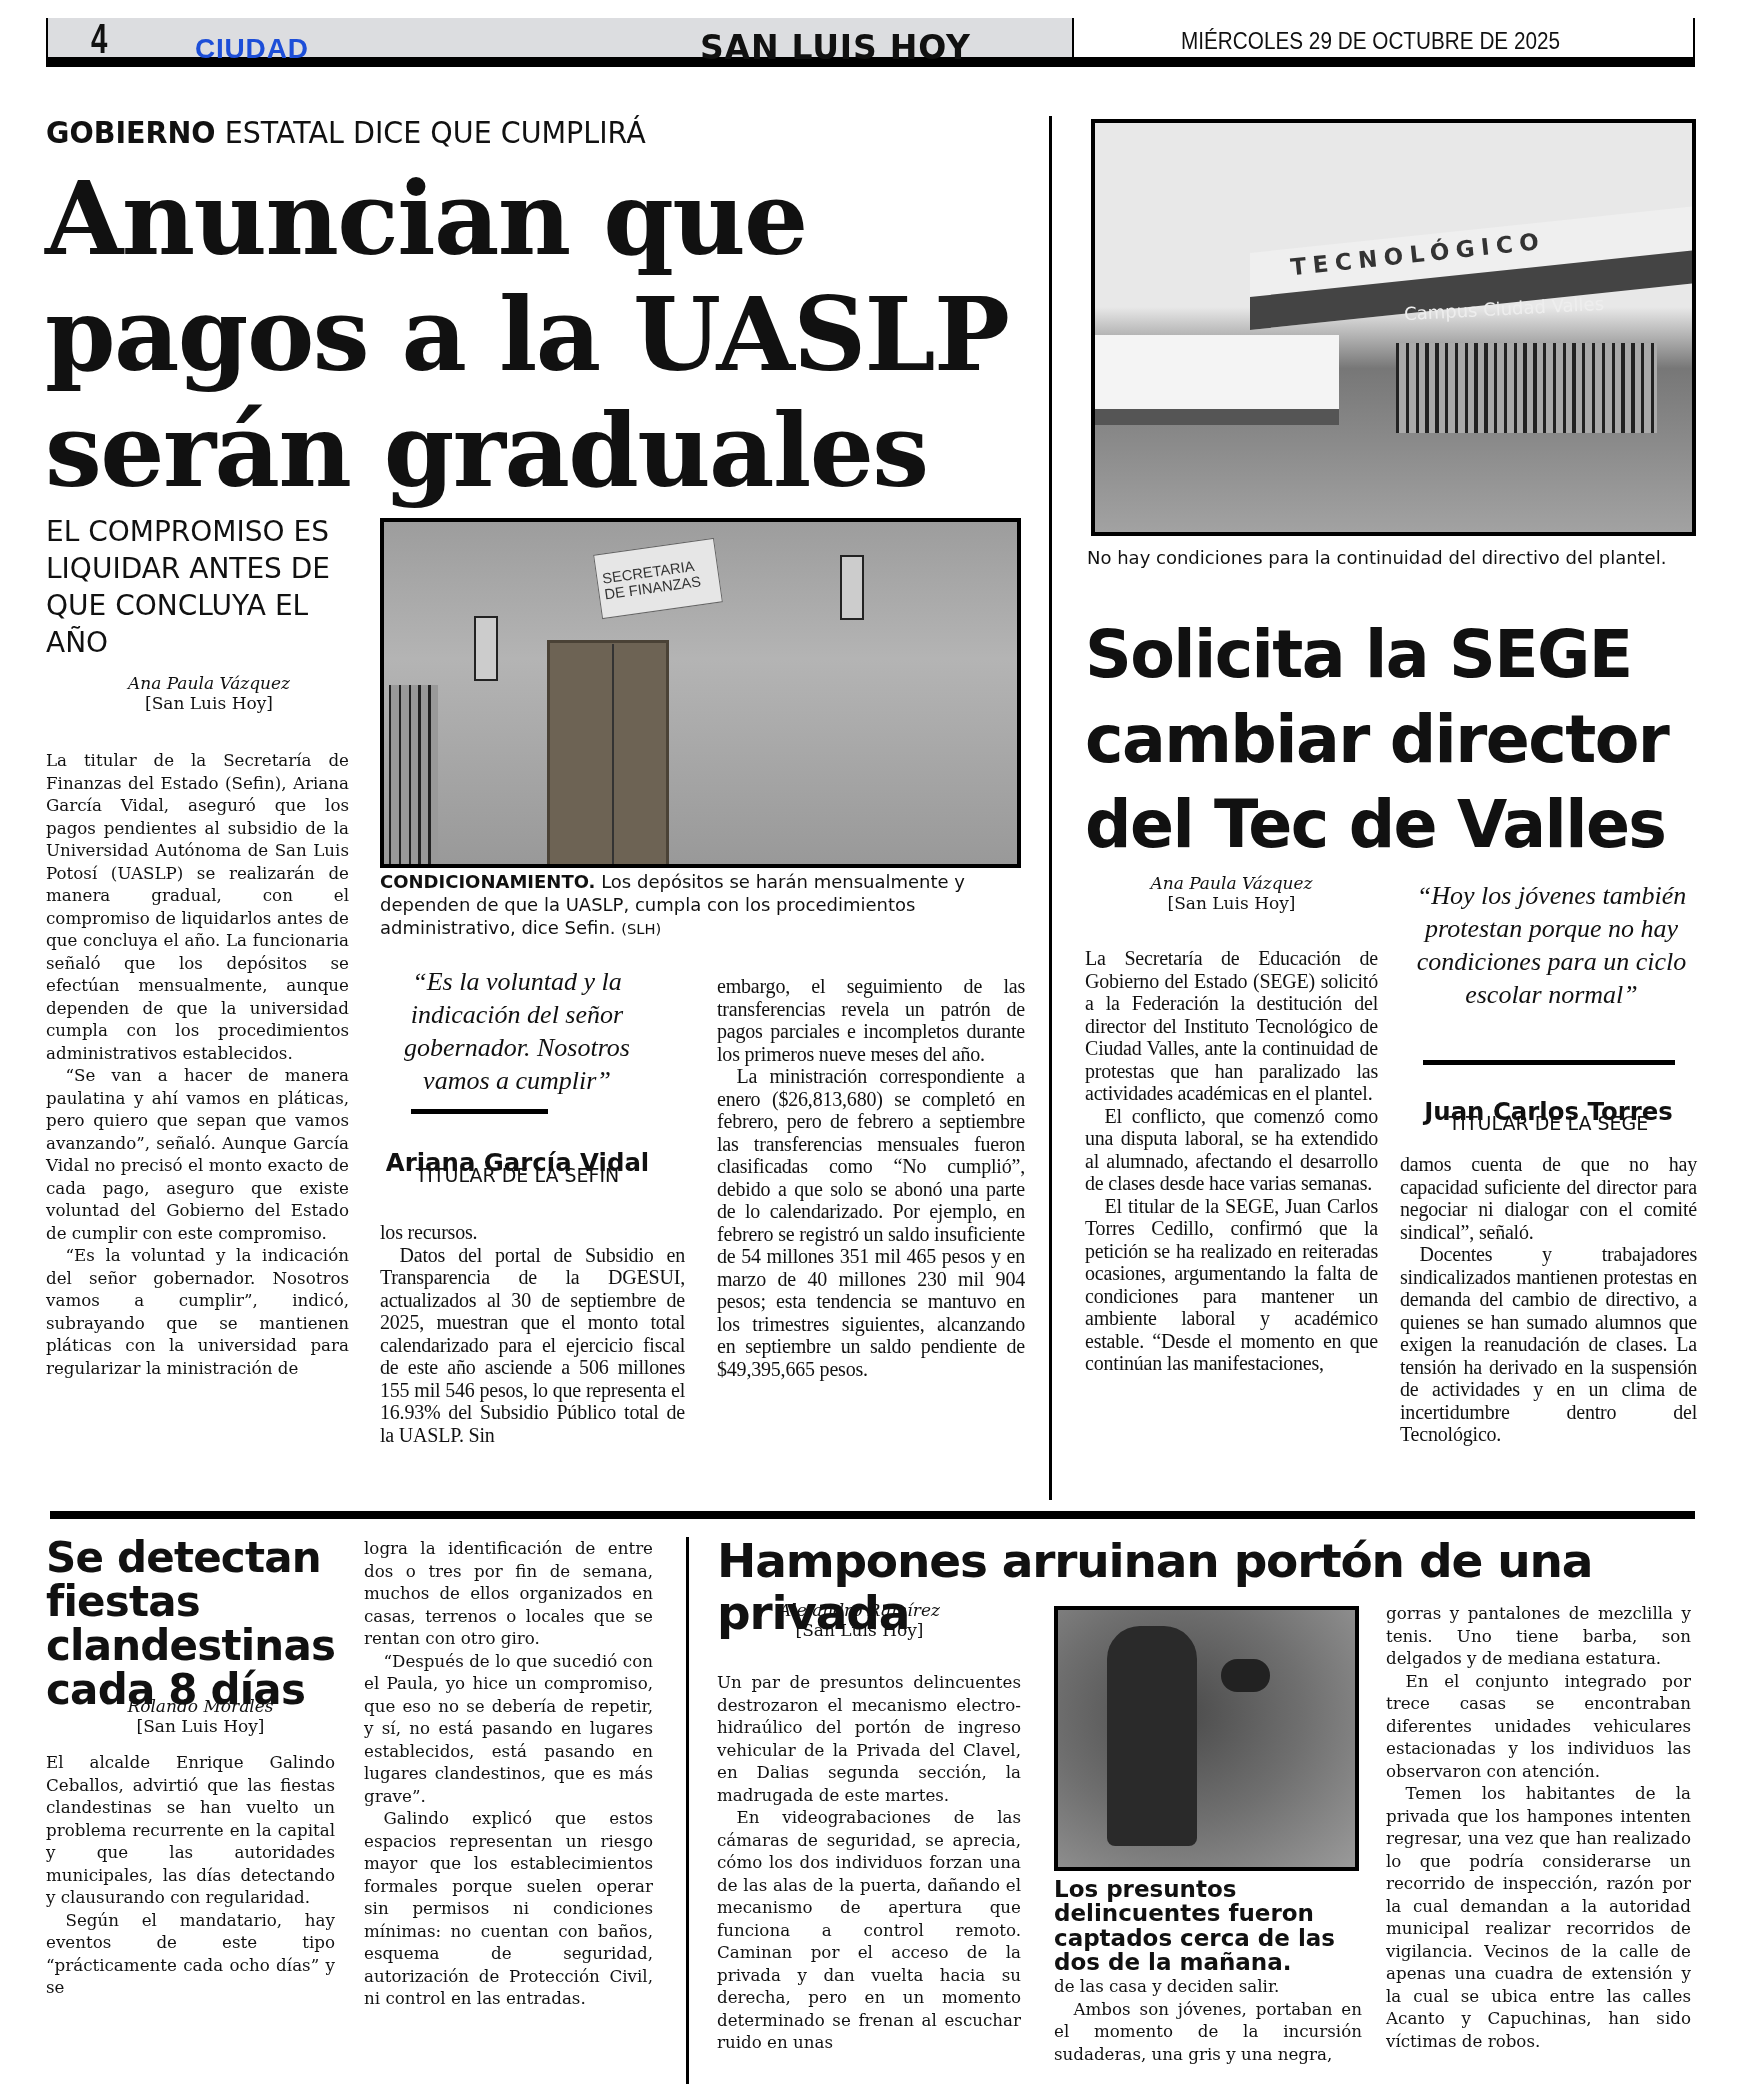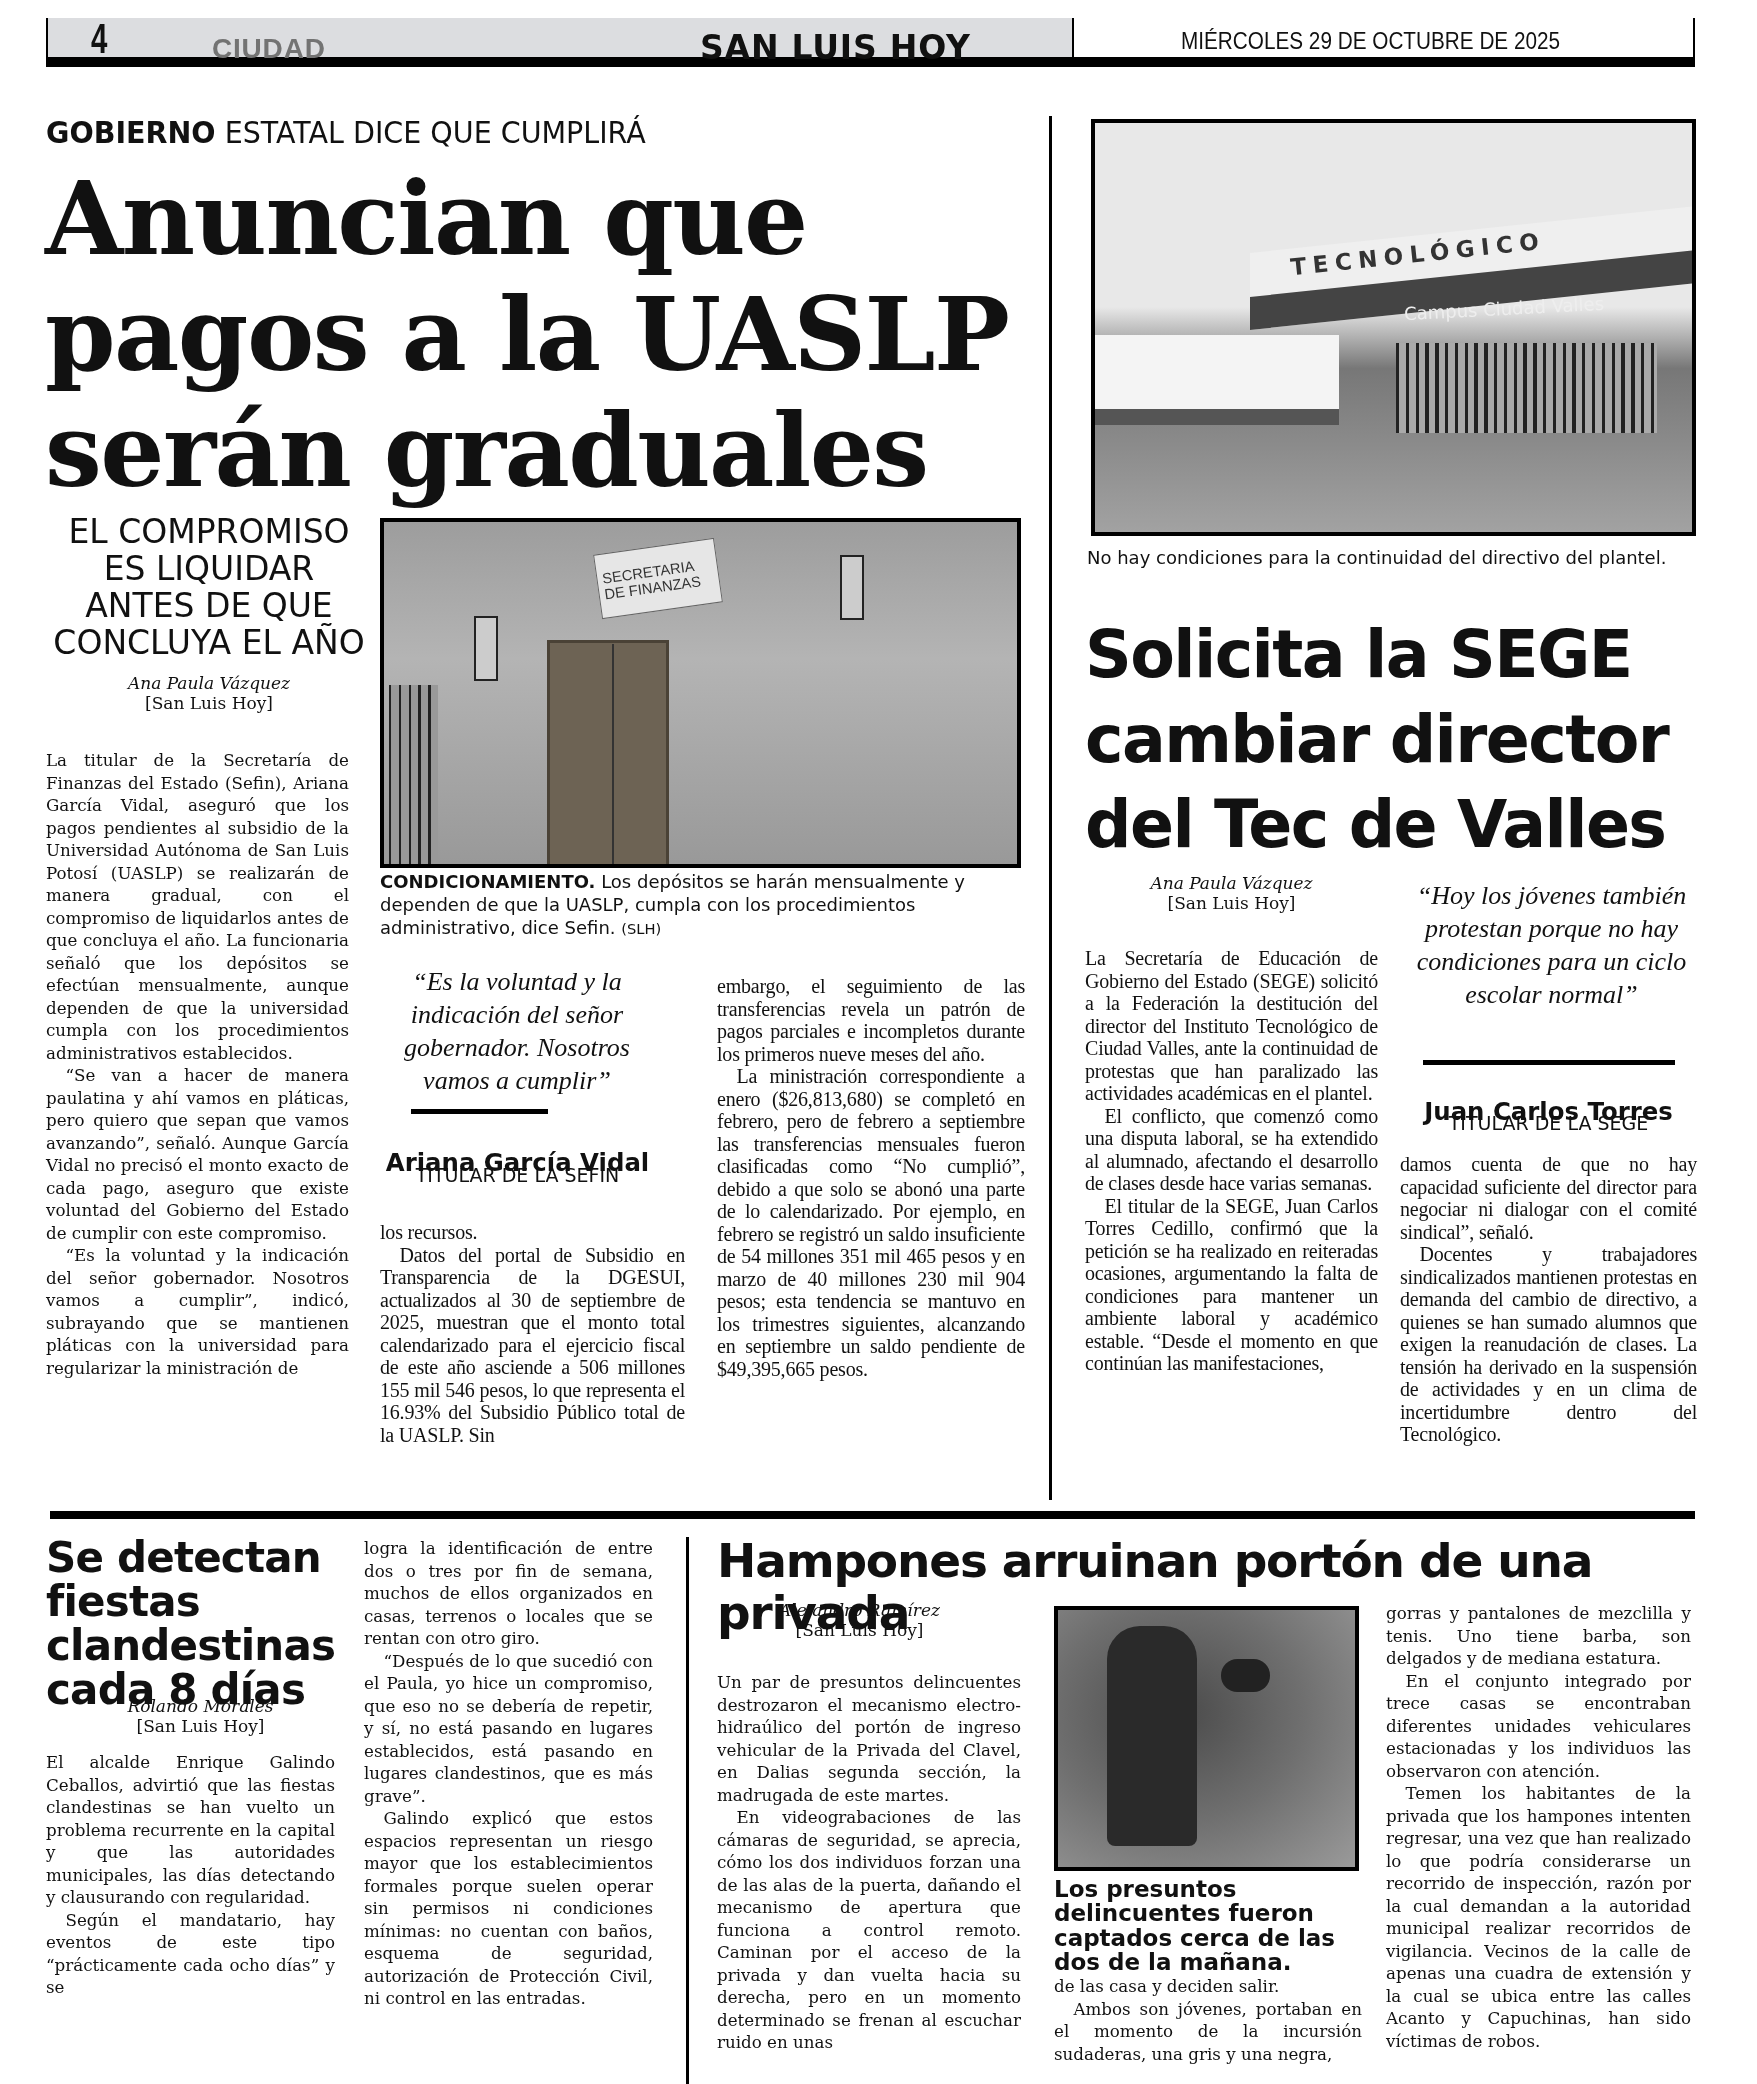--- a/index.html
+++ b/index.html
@@ -3,28 +3,28 @@
 <meta charset="utf-8">
 <style>
   * { box-sizing: border-box; margin: 0; padding: 0; }
   body { width: 1758px; height: 2084px; background: #ffffff; color: #111; position: relative; overflow: hidden; font-family: "DejaVu Serif", serif; }
   .abs { position: absolute; }
   
   .mast-bar { left: 46px; top: 18px; width: 1028px; height: 47px; background: #dcdde0; border-left: 2.4px solid #000; border-right: 2.4px solid #000; }
   .mast-date { left: 1075px; top: 18px; width: 620px; height: 47px; border-right: 2.4px solid #000; }
   .mast-rule { left: 46px; top: 57px; width: 1649px; height: 9.8px; background: #000; }
   .page-num { left: 91px; top: 14.7px; font-family: "Liberation Sans", sans-serif; font-weight: bold; font-size: 42px; transform: scaleX(0.7); transform-origin: left; }
-  .section { left: 212px; top: 33px; font-family: "Liberation Sans", sans-serif; font-weight: bold; font-size: 28px; color: #737373; letter-spacing: 0.8px; }
+  .section { left: 195px; top: 33px; font-family: "Liberation Sans", sans-serif; font-weight: bold; font-size: 28px; color: #1d4ed8; letter-spacing: 0.8px; }
   .paper-name { left: 700px; top: 28px; font-family: "DejaVu Sans", sans-serif; font-weight: bold; font-size: 33px; letter-spacing: 0.8px; }
   .date { left: 1181px; top: 27px; font-family: "Liberation Sans", sans-serif; font-size: 24.4px; transform: scaleX(0.85); transform-origin: left; }
 
   .kicker { left: 46px; top: 114px; font-family: "DejaVu Sans", sans-serif; font-size: 31px; transform: scaleX(0.92); transform-origin: left; }
   .kicker b { font-weight: bold; }
   .headline1 { left: 45px; top: 161px; width: 1002px; font-family: "DejaVu Serif", serif; font-weight: bold; font-size: 101px; line-height: 116px; letter-spacing: -1.6px; }
-  .subhead1 { left: 46px; top: 513px; width: 326px; font-family: "DejaVu Sans", sans-serif; font-size: 33px; line-height: 37px; text-align: center; }
+  .subhead1 { left: 46px; top: 513px; width: 326px; font-family: "DejaVu Sans", sans-serif; font-size: 28px; line-height: 37px; }
   .byline { text-align: center; font-family: "DejaVu Serif", serif; }
   .byline .name { font-style: italic; font-size: 17px; display: block; }
   .byline .outlet { font-weight: normal; font-size: 17px; display: block; }
   .by1 { left: 46px; top: 673px; width: 326px; }
   .col-text { font-family: "DejaVu Serif", serif; font-size: 16.7px; line-height: 22.5px; text-align: justify; }
   .col-text p { text-indent: 0; }
   .col-text p + p { text-indent: 19.5px; }
   .col-cond { font-family: "Liberation Serif", serif; font-size: 20px; line-height: 22.5px; text-align: justify; letter-spacing: -0.2px; }
   .col-cond p + p { text-indent: 19.5px; }
   .c1 { left: 46px; top: 749px; width: 303px; }

